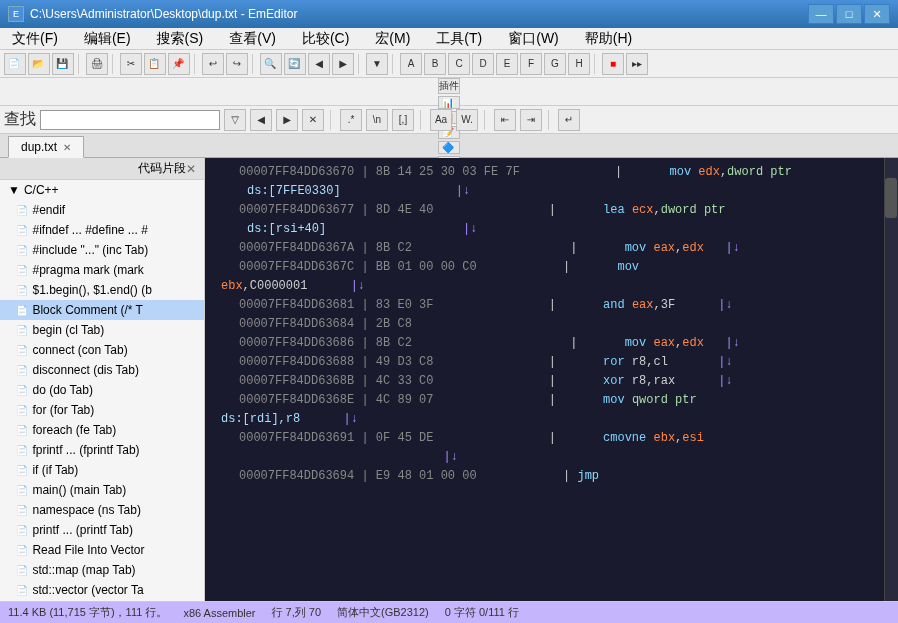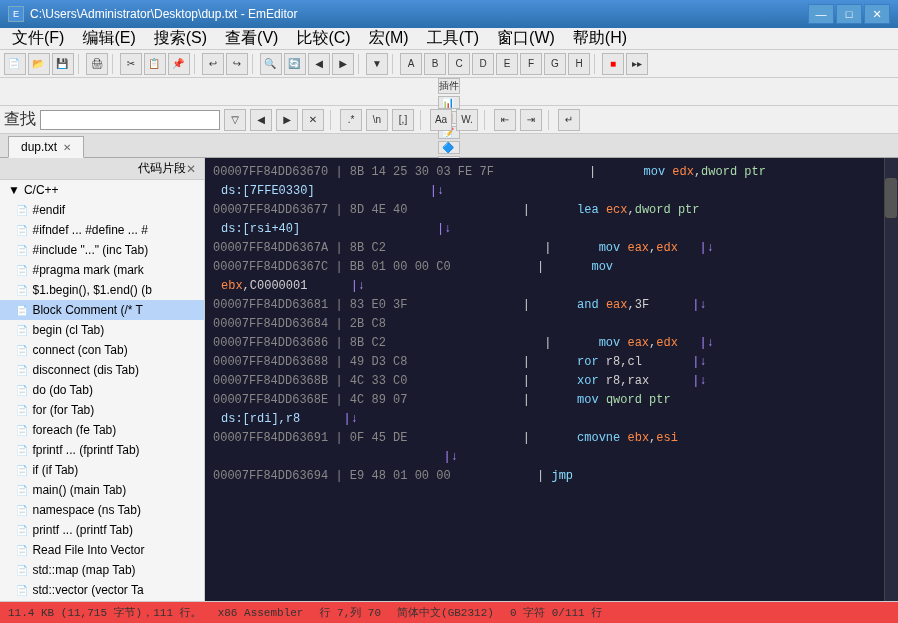--- a/index.html
+++ b/index.html
@@ -21,22 +21,22 @@
     .title-btn { width: 26px; height: 20px; background: #5a9fd4; border: 1px solid #3a7fc4; color: white; font-size: 11px; display: flex; align-items: center; justify-content: center; cursor: pointer; }
 
     
     .menu-bar {
       background: #f0f0f0;
       height: 22px;
       display: flex;
       align-items: center;
       padding: 0 4px;
       border-bottom: 1px solid #ccc;
-      font-size: 16px;
-      gap: 2px;
+      font-size: 14px;
+      gap: 10px;
     }
     .menu-item { padding: 2px 8px; cursor: pointer; white-space: nowrap; }
 
     
     .toolbar-row {
       background: #f0f0f0;
       height: 28px;
       display: flex;
       align-items: center;
       padding: 0 4px;
@@ -165,49 +165,48 @@
       padding: 4px 0;
       position: relative;
     }
     .code-line {
       display: flex;
       align-items: center;
       padding: 0 8px;
       height: 19px;
       white-space: nowrap;
     }
-    .addr { color: #888; min-width: 180px; }
+    .addr { color: #888; min-width: 180px; margin-left: 26px; }
     .pipe { color: #888; margin: 0 8px; }
     .asm-keyword { color: #7dd3fc; margin-left: 40px; }
     .asm-reg { color: #ff8844; }
     .asm-ptr { color: #aaddaa; }
     .asm-jmp { color: #88ddff; }
     .code-indent { padding-left: 16px; }
     .scrollbar-v {
       position: absolute; right: 0; top: 0; width: 14px; height: 100%;
       background: #2a2a3e;
       border-left: 1px solid #444;
     }
     .scrollbar-thumb {
       position: absolute; right: 1px; top: 20px; width: 12px; height: 40px;
       background: #555;
       border-radius: 3px;
     }
 
     
     .status-bar {
-      background: #ef4444;
+      background: #c4b5fd;
       height: 22px;
       display: flex;
       align-items: center;
       padding: 0 8px;
       border-top: 1px solid #ccc;
       font-size: 11px;
       gap: 16px;
-      font-family: Liberation Mono, monospace;
     }
     .status-item { color: #333; }
   </style>
 </head>
 <body>
 
 <div class="title-bar">
   <div class="title-bar-left">
     <div class="title-bar-icon">E</div>
     <span>C:\Users\Administrator\Desktop\dup.txt - EmEditor</span>

